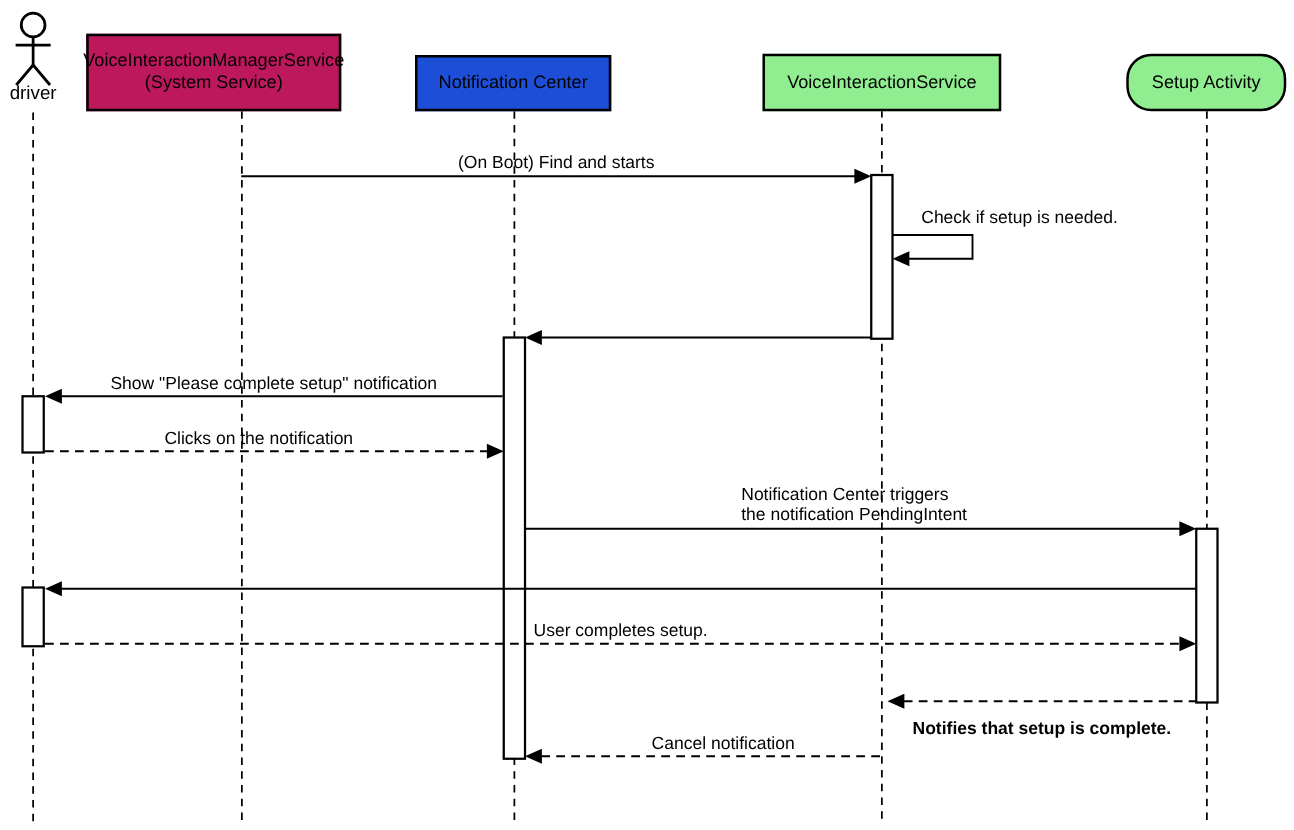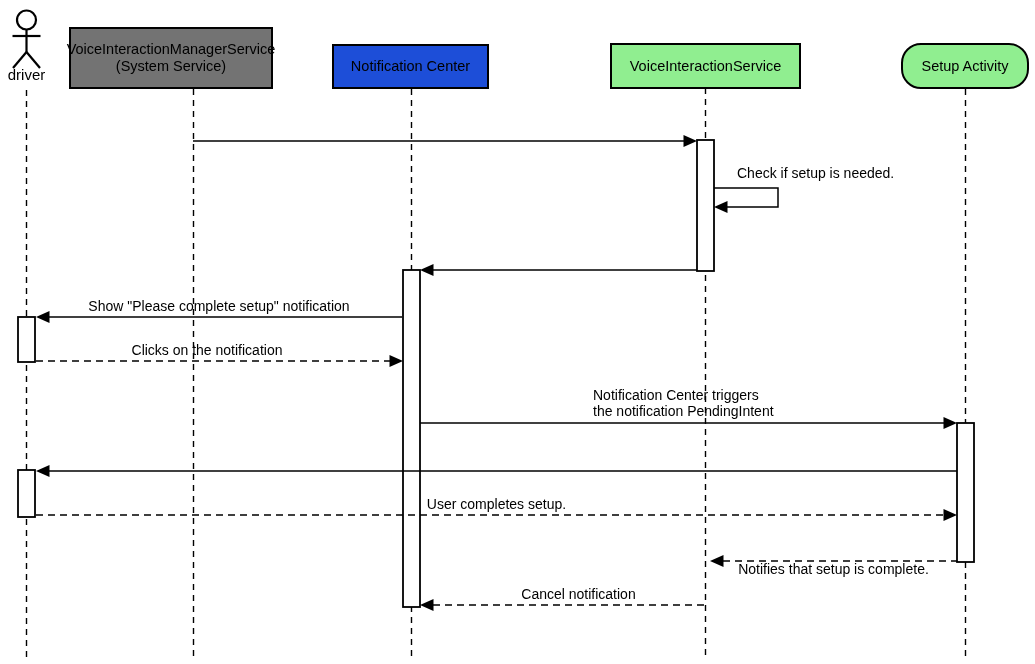--- a/index.html
+++ b/index.html
@@ -78,40 +78,41 @@
     <svg width="44" height="65" viewBox="0 0 44 65">
       <circle cx="21.5" cy="15" r="9.5" fill="none" stroke="#000" stroke-width="2.2"></circle>
       <line x1="21.5" y1="24.5" x2="21.5" y2="47" stroke="#000" stroke-width="2.2"></line>
       <line x1="7.5" y1="31" x2="35.5" y2="31" stroke="#000" stroke-width="2.2"></line>
       <line x1="21.5" y1="47" x2="8" y2="63" stroke="#000" stroke-width="2.2"></line>
       <line x1="21.5" y1="47" x2="35" y2="63" stroke="#000" stroke-width="2.2"></line>
     </svg>
   </div>
   <div class="actor-label">driver</div>
 
-  <div class="pbox" style="left: 69px; top: 27px; width: 204px; height: 62px; background-color: #737373; text-align: center;">VoiceInteractionManagerService
+  <div class="pbox" style="left: 69px; top: 27px; width: 204px; height: 62px; background-color: #be185d; text-align: center;">VoiceInteractionManagerService
 (System Service)</div>
 
   <div class="pbox" style="left: 332px; top: 44px; width: 157px; height: 45px; background-color: #1d4ed8;">Notification Center</div>
 
   <div class="pbox" style="left: 610px; top: 43px; width: 191px; height: 46px; background-color: rgb(144, 238, 144);">VoiceInteractionService</div>
 
   <div class="pbox" style="left: 901px; top: 43px; width: 128px; height: 46px; background-color: rgb(144, 238, 144); border-radius: 20px;">Setup Activity</div>
 
+  <div class="mlabel center" style="left:193px;top:121px;width:504px;">(On Boot) Find and starts</div>
 
   <div class="mlabel" style="left:737px;top:165px;">Check if setup is needed.</div>
 
 
   <div class="mlabel center" style="left:36px;top:298px;width:366px;">Show "Please complete setup" notification</div>
 
   <div class="mlabel center" style="left:24px;top:342px;width:366px;">Clicks on the notification</div>
 
   <div class="mlabel" style="left:593px;top:387px;">Notification Center triggers
 the notification PendingIntent</div>
 
 
   <div class="mlabel center" style="left:36px;top:496px;width:921px;">User completes setup.</div>
 
-  <div class="mlabel center" style="left:710px;top:561px;width:247px;">Notifies that setup is complete.</div>
+  <div class="mlabel center" style="left:710px;top:574px;width:247px;font-weight:bold;">Notifies that setup is complete.</div>
 
   <div class="mlabel center" style="left:436px;top:586px;width:285px;">Cancel notification</div>
 
 </div>
 
 </body></html>

